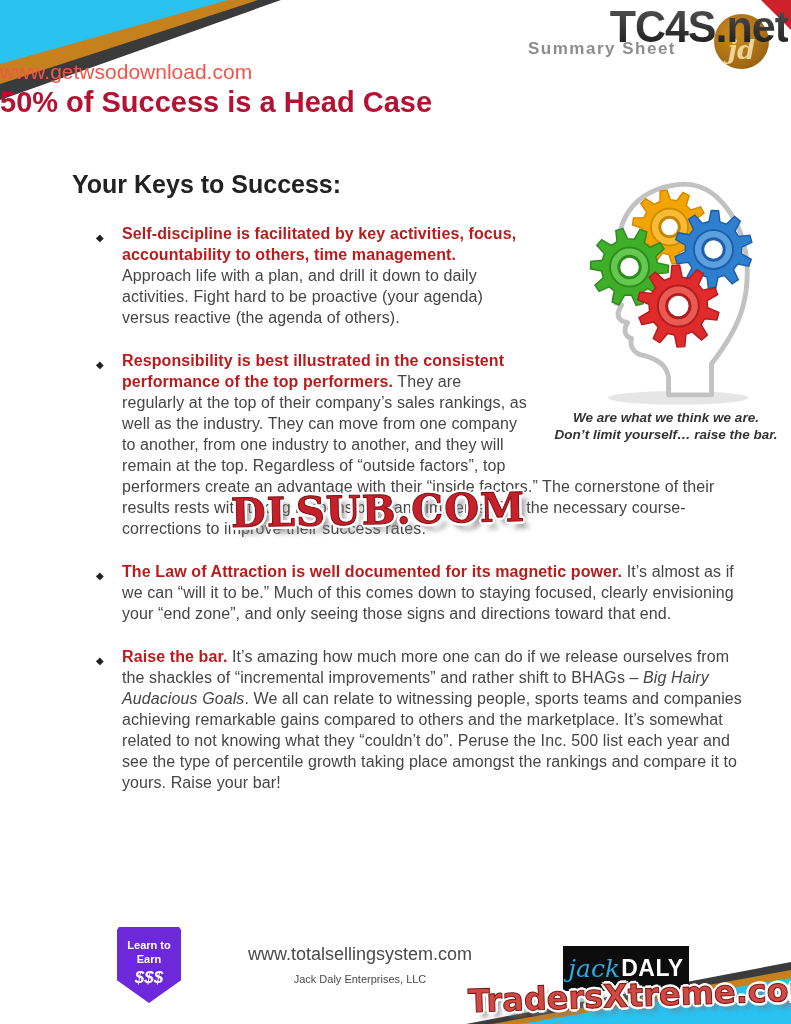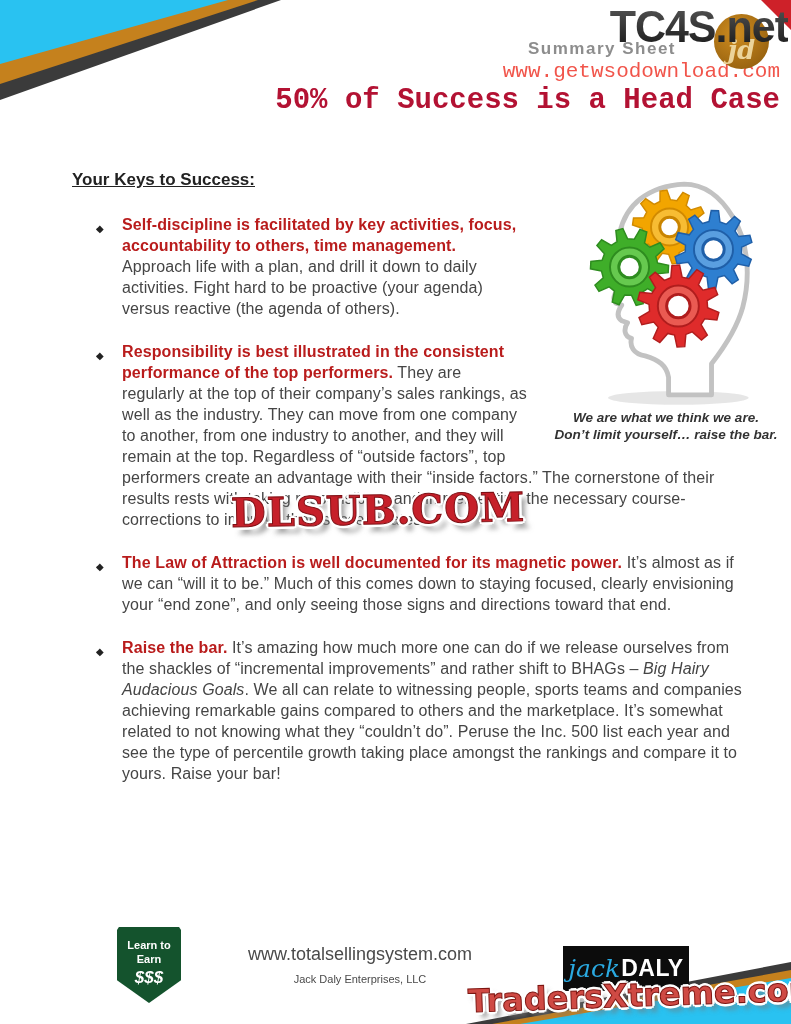--- a/index.html
+++ b/index.html
@@ -32,29 +32,29 @@
     display:flex;align-items:flex-end;justify-content:center;
   }
   .jd-circle span{
     font-family:"DejaVu Serif", serif;font-style:italic;font-weight:bold;
     font-size:26px;color:#ecd49a;line-height:1;padding-bottom:6px;
   }
   .summary-sheet{
     position:absolute;top:39px;left:528px;z-index:2;
     font-size:17px;font-weight:bold;letter-spacing:1.5px;color:#8d8d8d;
   }
-  .header-center{position:absolute;top:60px;left:0;width:780px;text-align:right;z-index:2;font-family:Liberation Mono, monospace;}
+  .header-center{position:absolute;top:60px;left:0;width:780px;text-align:left;z-index:2;}
   .wso-link{font-size:21px;color:#f1554b;margin:0 0 2px 0;}
   .doc-title{
     font-size:29px;line-height:32px;font-weight:bold;color:#b31233;margin:0;
   }
 
   
   .content{position:absolute;left:72px;top:170px;width:676px;z-index:2;}
-  .keys-heading{font-size:17px;font-weight:bold;color:#222;margin:0 0 0 0;text-decoration:underline;}
+  .keys-heading{font-size:25px;font-weight:bold;color:#222;margin:0 0 0 0;}
   .bullets{list-style:none;margin:24px 0 0 0;padding:0 0 0 50px;}
   .bullets li{
     position:relative;margin:0 0 22px 0;
     font-size:16px;line-height:21px;color:#454545;letter-spacing:.1px;
   }
   .bullets li::before{
     content:"◆";position:absolute;left:-26px;top:4px;font-size:10px;color:#222;
   }
   .bullets b{color:#b91c1c;}
   .bullets i{font-style:italic;}
@@ -89,21 +89,21 @@
     transform:rotate(-2deg);
     text-shadow:
       -3px 0 0 #fff, 3px 0 0 #fff, 0 -3px 0 #fff, 0 3px 0 #fff,
       -2px -2px 0 #fff, 2px -2px 0 #fff, -2px 2px 0 #fff, 2px 2px 0 #fff,
       5px 6px 5px rgba(120,120,120,.7);
   }
 
   
   .badge{
     position:absolute;left:117px;top:927px;width:64px;height:76px;z-index:2;
-    background:#14532d;
+    background:#6d28d9;
     clip-path:polygon(3% 0, 97% 0, 100% 4%, 100% 70%, 50% 100%, 0 70%, 0 4%);
     filter:drop-shadow(3px 3px 2px rgba(0,0,0,.25));
     display:flex;flex-direction:column;align-items:center;justify-content:flex-start;
     padding-top:11px;box-sizing:border-box;
   }
   .badge .b1,.badge .b2{font-size:11px;font-weight:bold;color:#fff;line-height:14px;}
   .badge .b3{font-size:17px;font-weight:bold;font-style:italic;color:#fff;margin-top:2px;}
   .footer-center{position:absolute;left:215px;top:944px;width:290px;text-align:center;z-index:2;}
   .footer-site{font-size:18px;color:#4a4a4a;margin:0 0 8px 0;}
   .footer-company{font-size:11px;color:#4a4a4a;margin:0;}

